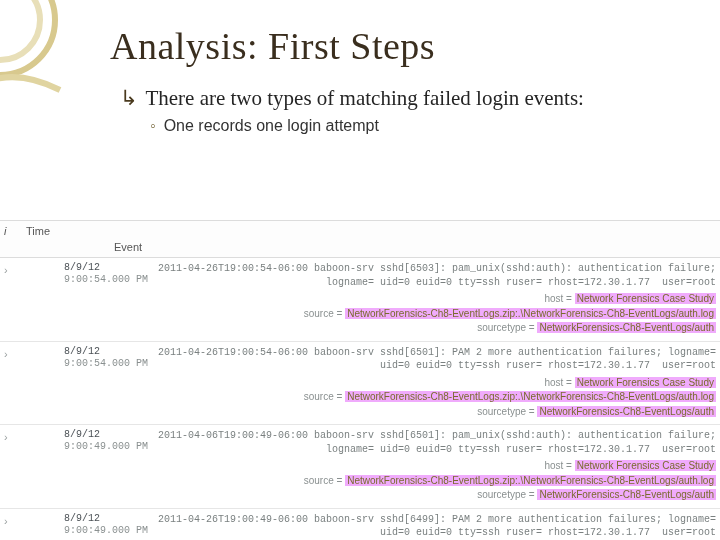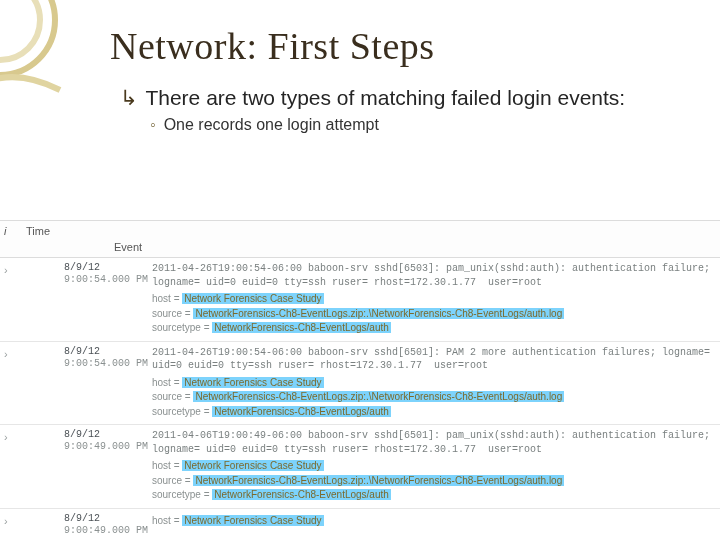--- a/index.html
+++ b/index.html
@@ -30,21 +30,21 @@
   .title {
     font-size: 38px;
     font-family: "Times New Roman", serif;
     font-weight: 400;
     color: #3A2E1E;
     margin: 0 0 18px 0;
     letter-spacing: 0.5px;
   }
   .main-bullet {
     font-size: 21px;
-    font-family: Liberation Sans, sans-serif;
+    font-family: Liberation Serif, serif;
     color: #252525;
     margin: 12px 0 6px 10px;
   }
   .main-bullet::before {
     content: "↳ ";
     font-family: "Segoe UI Symbol", Arial;
     color: #4A3A1E;
     margin-right: 2px;
   }
   .sub-bullets {
@@ -104,45 +104,46 @@
     margin-left: 38px;
   }
   .timecell .d { color: #4a5055; }
   .timecell .t { color: #8a9090; display:block; }
   .evtcell {
     flex: 1;
     font-family: "Courier New", monospace;
     font-size: 10px;
     color: #7a8080;
     line-height: 1.35;
+    text-align: right;
   }
   .evttext { display:block; margin-bottom:3px; white-space: pre-wrap; }
   .meta-line { display:block; font-family: Arial, sans-serif; font-size: 10px; color: #8a9090; margin-top:1px;}
   .meta-line .k { color:#8a9090; }
   .meta-line .v {
-    background: #7dd3fc;
+    background: #f0abfc;
     color: #7A6A2E;
     padding: 0 2px;
   }
 </style>
 </head>
 <body>
 
 <div class="deco">
   <svg viewBox="0 0 180 200">
     <g fill="none" stroke="#D8C98E" stroke-width="6">
       <circle cx="60" cy="70" r="55"></circle>
       <circle cx="60" cy="70" r="40" stroke="#E8DFB8"></circle>
       <path d="M20,150 Q60,110 120,140" stroke="#E0D4A0"></path>
     </g>
   </svg>
 </div>
 
 <div class="slide">
-  <h1 class="title">Network: First Steps</h1>
+  <h1 class="title">Analysis: First Steps</h1>
   <p class="main-bullet">There are two types of matching failed login events:</p>
   <ul class="sub-bullets">
     <li>One records one login attempt</li>
   </ul>
 </div>
 
 <div class="log-block">
   <div class="log-head">
     <div class="col-i"><i>i</i></div>
     <div class="col-time">Time</div>
@@ -191,17 +192,18 @@
     </div>
   </div>
 
   <div class="log-row" style="border-bottom:none;">
     <div class="chev">›</div>
     <div class="timecell">
       <span class="d">8/9/12</span>
       <span class="t">9:00:49.000 PM</span>
     </div>
     <div class="evtcell">
+      <span class="evttext">2011-04-26T19:00:49-06:00 baboon-srv sshd[6499]: PAM 2 more authentication failures; logname= uid=0 euid=0 tty=ssh ruser= rhost=172.30.1.77  user=root</span>
       <span class="meta-line"><span class="k">host = </span><span class="v">Network Forensics Case Study</span></span>
 
     </div>
   </div>
 </div>
 
 </body></html>

